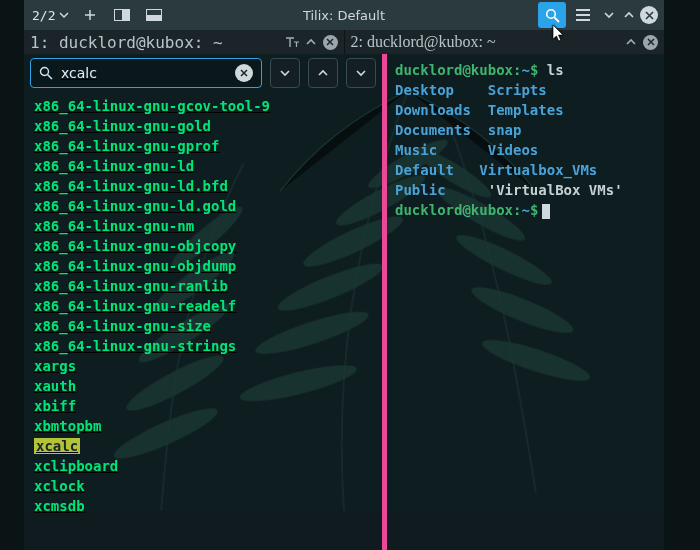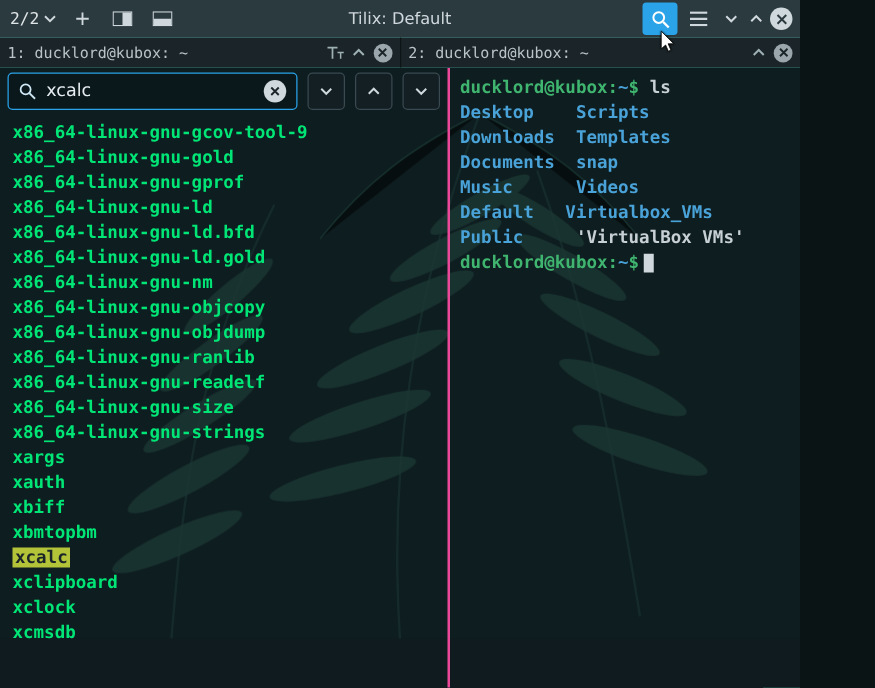--- a/index.html
+++ b/index.html
@@ -1,44 +1,44 @@
 <!DOCTYPE html>
 <html><head>
 <meta charset="utf-8">
 <style>
 * { margin:0; padding:0; box-sizing:border-box; }
 html,body { width:700px; height:550px; overflow:hidden; font-family:"DejaVu Sans Mono","Liberation Mono",monospace; background:#0a1414; }
-.window { width:640px; height:550px; display:flex; flex-direction:column; background:#5eead4; }
+.window { width:640px; height:550px; display:flex; flex-direction:column; background:#c2410c;margin-left:24px; }
 
 
 .titlebar { height:30px; background:#2b3a3f; display:flex; align-items:center; color:#cfd8dc; font-size:13px; position:relative; }
 .tb-left { display:flex; align-items:center; gap:10px; padding:0 8px; }
 .tb-sess { display:flex; align-items:center; gap:4px; color:#e0e6e8; }
 .tb-btn { width:22px; height:22px; display:flex; align-items:center; justify-content:center; color:#cfd8dc; cursor:pointer; border-radius:3px; }
 .tb-title { position:absolute; left:50%; transform:translateX(-50%); font-family:"DejaVu Sans",sans-serif; }
 .tb-right { margin-left:auto; display:flex; align-items:center; gap:6px; padding:0 6px; }
 .tb-search { width:28px; height:26px; background:#2aa3e8; border-radius:3px; display:flex; align-items:center; justify-content:center; color:#fff; position:relative; }
 .cursor-ptr { position:absolute; top:22px; left:14px; color:#fff; filter:drop-shadow(0 0 1px #000); }
 .win-ctrl { display:flex; align-items:center; gap:2px; }
 .win-ctrl .c { width:18px; height:18px; display:flex; align-items:center; justify-content:center; color:#cfd8dc; cursor:pointer; }
 .win-close { width:18px; height:18px; border-radius:50%; background:#cfd8dc; color:#2b3a3f; display:flex; align-items:center; justify-content:center; cursor:pointer; font-size:12px; }
 
 
-.pane-hdrs { height:24px; display:flex; background:#1b2529; color:#b9c4c8; font-size:12px;text-align:center; }
+.pane-hdrs { height:24px; display:flex; background:#1b2529; color:#b9c4c8; font-size:16px;text-align:center; }
 .ph { flex:1; display:flex; align-items:center; padding:0 6px; border-right:1px solid #0d1416; }
-.ph:last-child { border-right:none; }
+.ph:last-child { border-right:none;font-family:Liberation Serif, serif; }
 .ph .grow { flex:1; }
 .ph .ico { width:16px; height:16px; display:flex; align-items:center; justify-content:center; color:#9fb0b5; cursor:pointer; margin-left:2px; }
 .ph .close { width:15px; height:15px; border-radius:50%; background:#9aa6ab; color:#1b2529; display:flex; align-items:center; justify-content:center; font-size:11px; cursor:pointer; margin-left:4px;}
 
 
 .panes { flex:1; display:flex; background:#0f1b1e; position:relative; overflow:hidden; }
 .bgfern { position:absolute; inset:0; opacity:0.55; }
 .pane { position:relative; flex:1; display:flex; flex-direction:column; }
-.pane.left { flex-basis:50%; border-right:2px solid #ec4899; }
+.pane.left { flex-basis:50%; border-right:5px solid #ec4899;text-decoration:underline; }
 .pane.right { flex-basis:50%; }
 
 
 .searchbar { height:38px; display:flex; align-items:center; gap:8px; padding:4px 6px; position:relative; z-index:2; }
 .search-in { flex:1; height:30px; border:1px solid #2aa3e8; border-radius:4px; background:rgba(10,24,28,.9); display:flex; align-items:center; padding:0 8px; }
 .search-in .mag { color:#cfe8f6; margin-right:8px; }
 .search-in input { flex:1; background:transparent; border:none; outline:none; color:#e6eef2; font:14px "DejaVu Sans",sans-serif; }
 .search-in .clr { width:18px; height:18px; border-radius:50%; background:#cfd8dc; color:#1b2529; display:flex; align-items:center; justify-content:center; font-size:11px; cursor:pointer;}
 .sq { width:30px; height:30px; border:1px solid #3a4a50; border-radius:4px; background:rgba(20,32,36,.85); display:flex; align-items:center; justify-content:center; color:#cfd8dc; cursor:pointer; }
 

